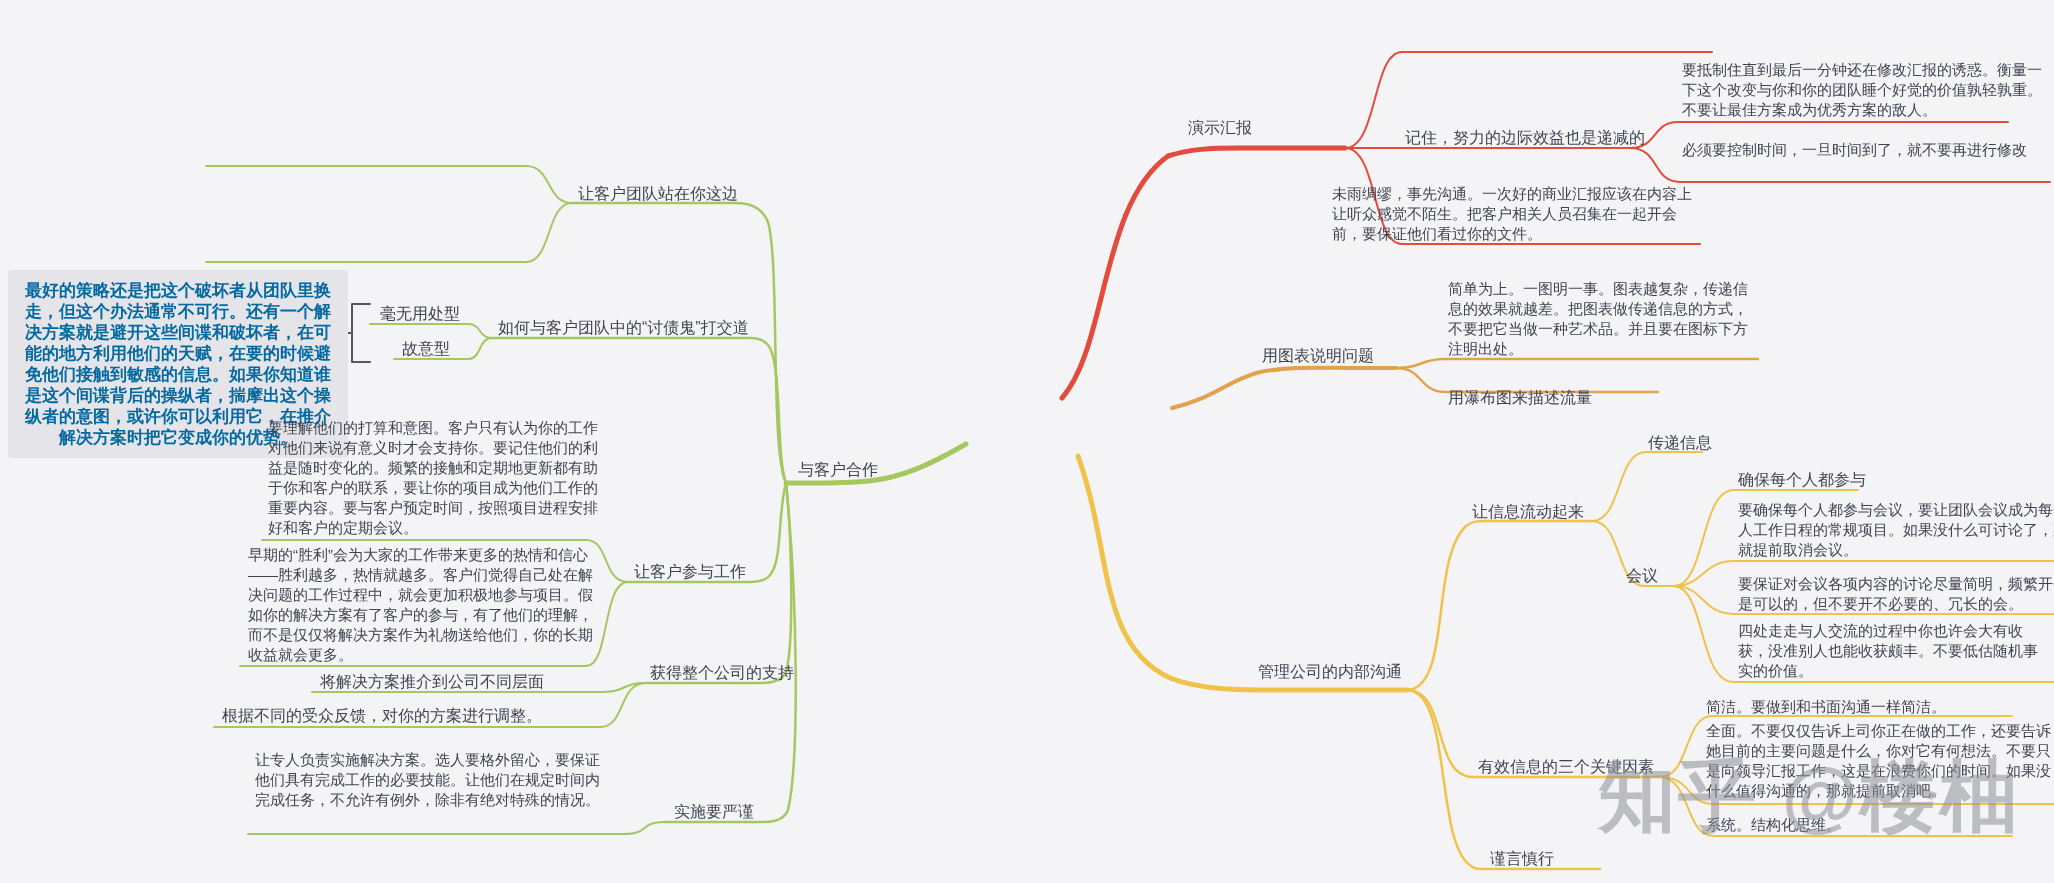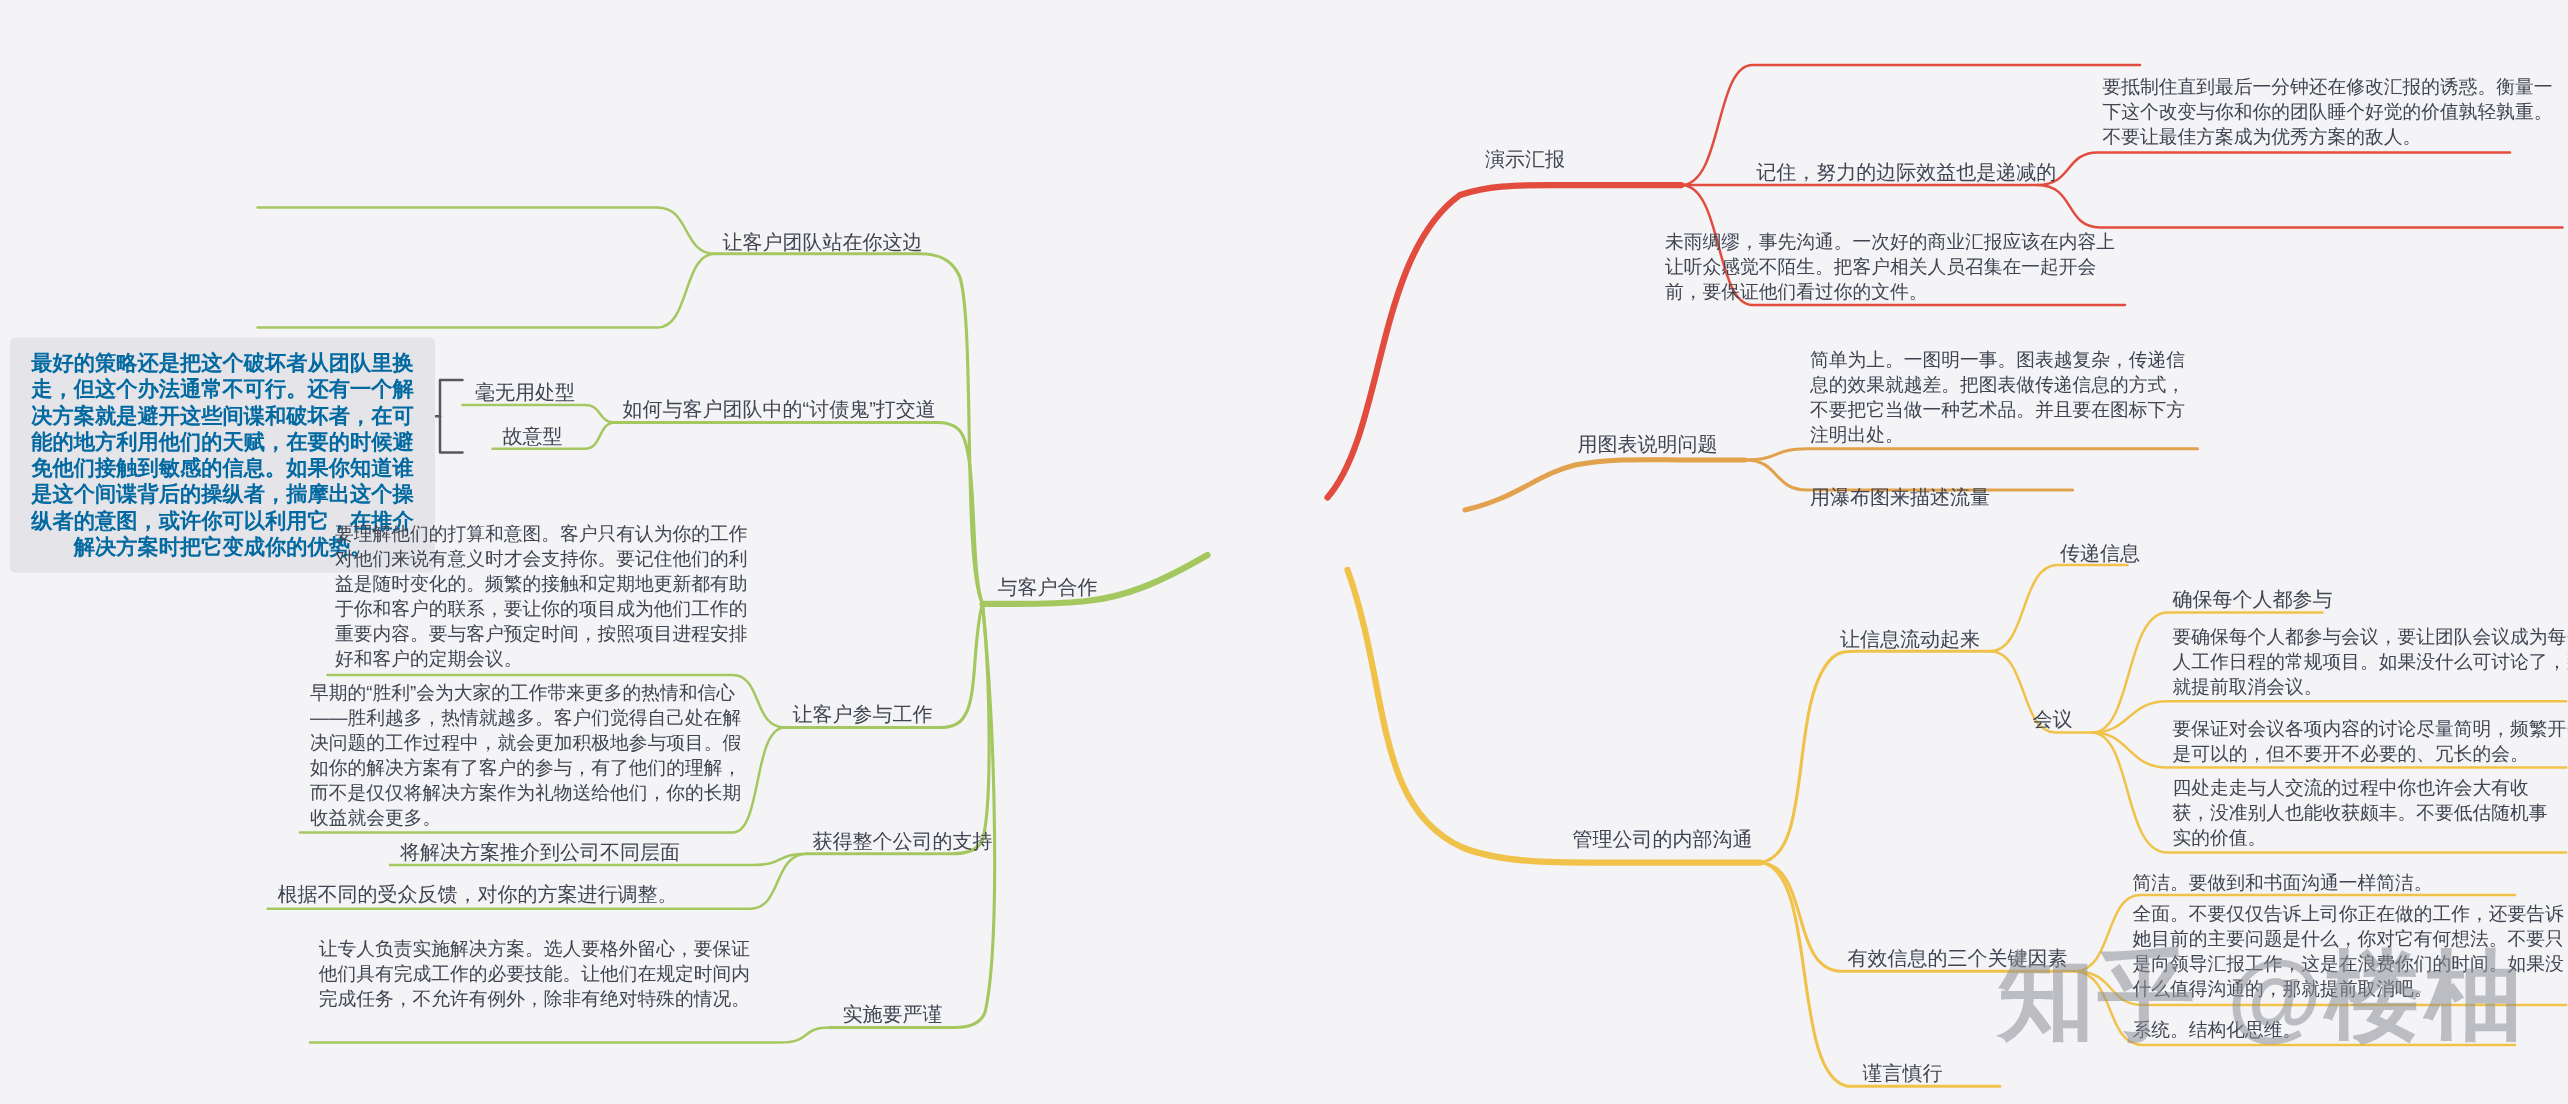--- a/index.html
+++ b/index.html
@@ -91,20 +91,21 @@
     <g>
       <path class="stroke-dark w2" d="M370,304 L352,304 L352,362 L370,362"></path>
       <path class="stroke-dark w2" d="M352,333 L334,333"></path>
     </g>
   </svg>
 
 
   <div class="node label" style="left:1188px;top:118px;">演示汇报</div>
   <div class="node label" style="left:1405px;top:128px;">记住，努力的边际效益也是递减的</div>
   <div class="node para" style="left:1682px;top:60px;width:372px;">要抵制住直到最后一分钟还在修改汇报的诱惑。衡量一下这个改变与你和你的团队睡个好觉的价值孰轻孰重。不要让最佳方案成为优秀方案的敌人。</div>
+  <div class="node para" style="left:1682px;top:140px;width:372px;">必须要控制时间，一旦时间到了，就不要再进行修改</div>
   <div class="node para" style="left:1332px;top:184px;width:372px;">未雨绸缪，事先沟通。一次好的商业汇报应该在内容上让听众感觉不陌生。把客户相关人员召集在一起开会前，要保证他们看过你的文件。</div>
 
   <div class="node label" style="left:1262px;top:346px;">用图表说明问题</div>
   <div class="node para" style="left:1448px;top:279px;width:308px;">简单为上。一图明一事。图表越复杂，传递信息的效果就越差。把图表做传递信息的方式，不要把它当做一种艺术品。并且要在图标下方注明出处。</div>
   <div class="node label" style="left:1448px;top:372px;margin-top:16px;">用瀑布图来描述流量</div>
 
   <div class="node label" style="left:1258px;top:662px;">管理公司的内部沟通</div>
   <div class="node label" style="left:1472px;top:502px;">让信息流动起来</div>
   <div class="node label" style="left:1648px;top:433px;">传递信息</div>
   <div class="node label" style="left:1626px;top:566px;">会议</div>

